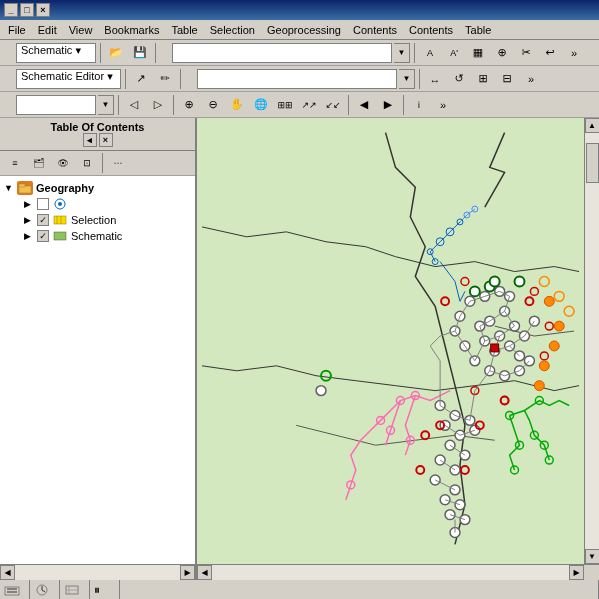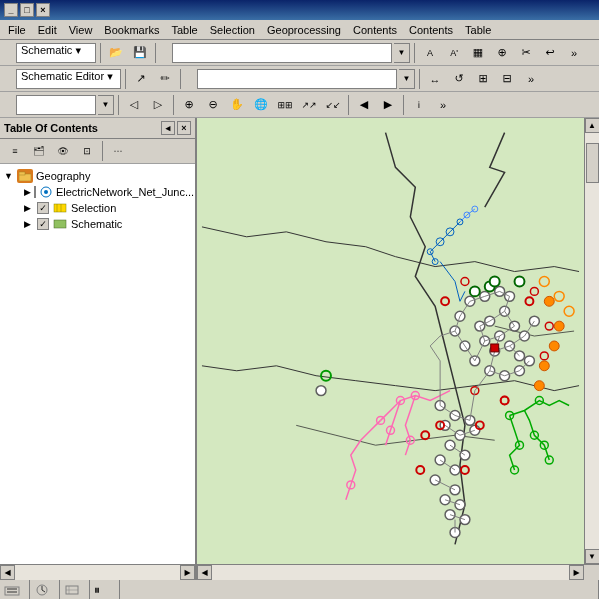--- a/index.html
+++ b/index.html
@@ -121,20 +121,21 @@
     }
     #toc-header {
       background: #d4d0c8;
       border-bottom: 1px solid #808080;
       padding: 3px 4px;
       display: flex;
       align-items: center;
       justify-content: space-between;
       font-size: 11px;
       font-weight: bold;
+      flex-direction: column;
     }
     #toc-header-icons {
       display: flex;
       gap: 2px;
     }
     #toc-toolbar {
       background: #d4d0c8;
       border-bottom: 1px solid #a0a0a0;
       padding: 2px 4px;
       display: flex;
@@ -163,21 +164,21 @@
     .tree-icon-group {
       width: 16px;
       height: 14px;
       background: #d97b1e;
       border-radius: 2px;
       display: flex;
       align-items: center;
       justify-content: center;
     }
     .tree-label {
-      font-weight: normal;
+      font-weight: bold;
     }
     .tree-children {
       margin-left: 20px;
     }
     .tree-item {
       display: flex;
       align-items: center;
       gap: 3px;
       padding: 1px 2px;
       cursor: pointer;
@@ -424,21 +425,20 @@
 
           <div class="tree-item">
             <span class="tree-expand">▶</span>
             <div class="tree-checkbox"></div>
             <div class="tree-layer-icon">
               <svg width="14" height="12">
                 <circle cx="7" cy="6" r="5" fill="none" stroke="#0070c0" stroke-width="1"></circle>
                 <circle cx="7" cy="6" r="2" fill="#0070c0"></circle>
               </svg>
             </div>
-            <span>ElectricNetwork_Net_Junc...</span>
           </div>
 
           <div class="tree-item">
             <span class="tree-expand">▶</span>
             <div class="tree-checkbox" style="background:#d4d0c8;">✓</div>
             <div class="tree-layer-icon">
               <svg width="14" height="12">
                 <rect x="1" y="2" width="12" height="8" fill="#ffd700" stroke="#808000" stroke-width="0.5"></rect>
                 <line x1="4" y1="2" x2="4" y2="10" stroke="#808000" stroke-width="0.5"></line>
                 <line x1="8" y1="2" x2="8" y2="10" stroke="#808000" stroke-width="0.5"></line>

